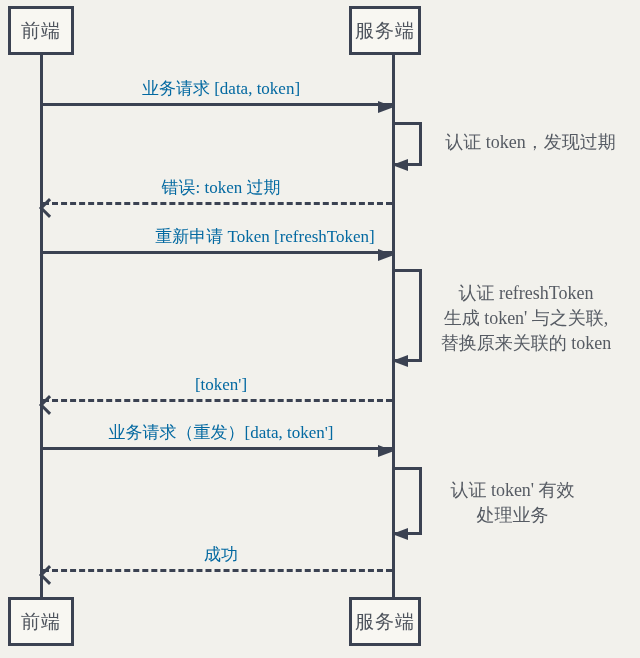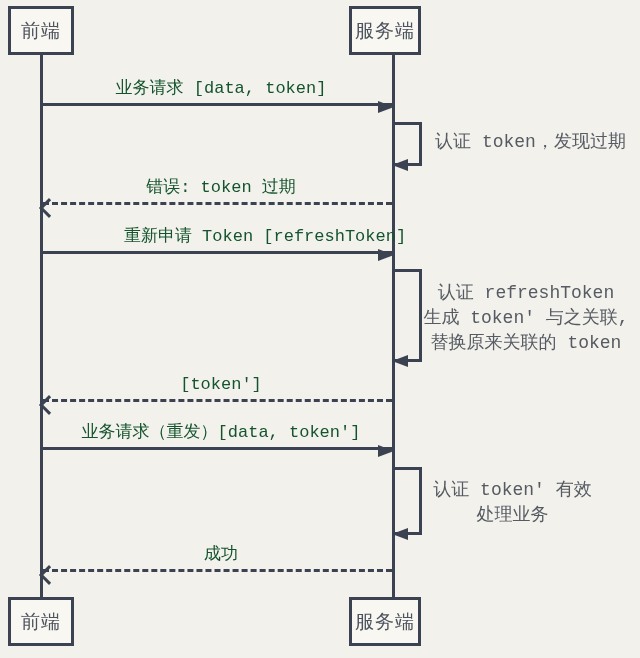--- a/index.html
+++ b/index.html
@@ -1,35 +1,35 @@
 <!DOCTYPE html>
 <html><head>
 <meta charset="utf-8">
 <style>
   html,body{margin:0;padding:0;background:#f2f1ec;}
   .stage{
     position:relative;width:640px;height:658px;background:#f2f1ec;
-    font-family:Liberation Mono, monospace;overflow:hidden;border-radius:20px;
+    font-family:Liberation Serif, serif;overflow:hidden;border-radius:20px;
   }
   .actor-box{
     position:absolute;height:49px;box-sizing:border-box;
     border:3px solid #3b4252;background:#f8f7f2;
     display:flex;align-items:center;justify-content:center;
     font-size:19px;color:#4d535c;letter-spacing:1px;
   }
   .actor-frontend{left:8px;width:66px;}
   .actor-server{left:349px;width:72px;}
   .actor-top{top:6px;}
   .actor-bottom{top:597px;}
   .lifeline{position:absolute;top:55px;width:3px;height:542px;background:#3b4252;}
   .lifeline-left{left:40px;}
   .lifeline-right{left:392px;}
   .msg-label{
     position:absolute;left:43px;width:356px;text-align:center;
-    font-size:17px;color:#14532d;line-height:24px;white-space:nowrap;
+    font-size:17px;color:#0369a1;line-height:24px;white-space:nowrap;
   }
   .msg-line{position:absolute;left:43px;width:349px;height:0;}
   .msg-line.solid{border-top:3px solid #3b4252;}
   .msg-line.dashed{border-top:3px dashed #3b4252;}
   .head-filled-right{
     position:absolute;right:-2px;top:-5px;width:0;height:0;
     border-left:16px solid #3b4252;border-top:6px solid transparent;border-bottom:6px solid transparent;
   }
   .head-open-left{
     position:absolute;left:-1px;top:-4px;width:11px;height:11px;

